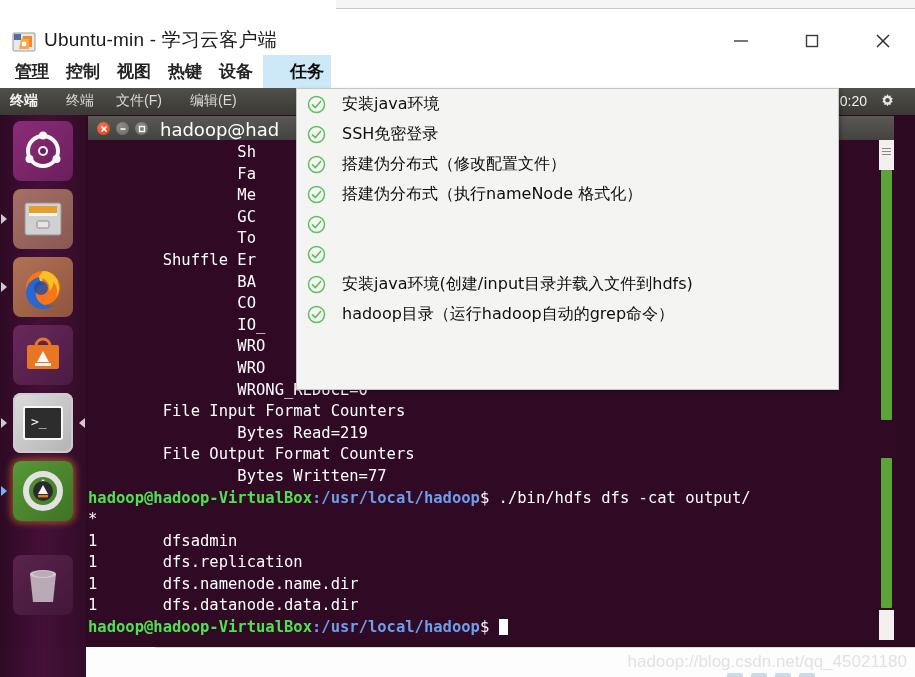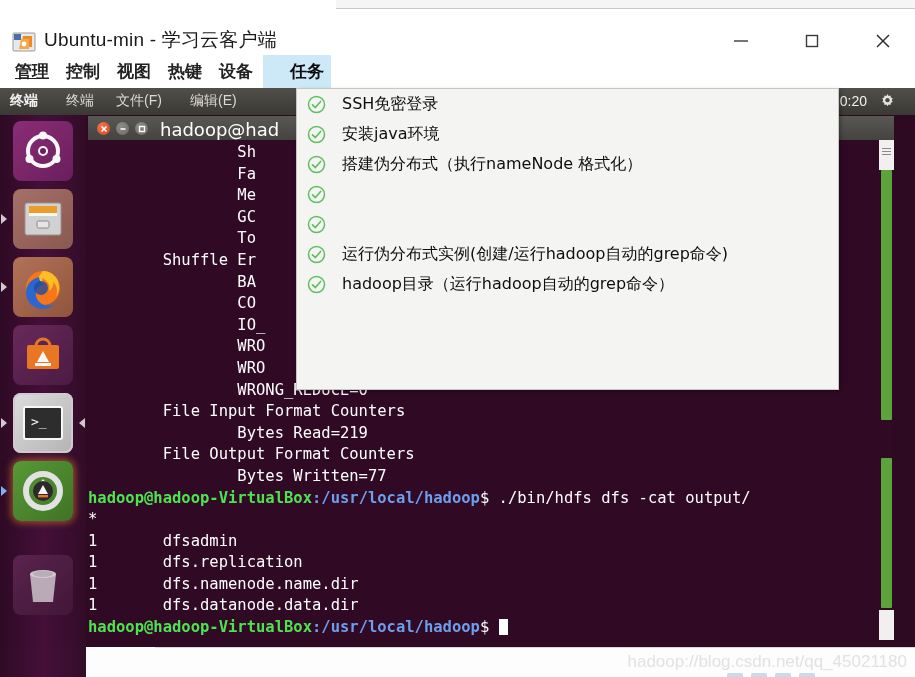--- a/index.html
+++ b/index.html
@@ -281,28 +281,35 @@
       </div>
     </div>
   </div>
 
   <div class="dropdown" id="dropdown">
       <div class="ditem">
         <span class="dcheck"><svg width="19" height="19" viewBox="0 0 19 19">
             <circle cx="9.5" cy="9.5" r="8" fill="none" stroke="#5dbf5d" stroke-width="1.5"></circle>
             <path d="M5.5 9.8 L8.4 12.6 L13.6 6.4" fill="none" stroke="#5dbf5d" stroke-width="1.6" stroke-linecap="round" stroke-linejoin="round"></path>
           </svg></span>
+        <span class="dlabel">安装java环境</span>
+      </div>
+      <div class="ditem">
+        <span class="dcheck"><svg width="19" height="19" viewBox="0 0 19 19">
+            <circle cx="9.5" cy="9.5" r="8" fill="none" stroke="#5dbf5d" stroke-width="1.5"></circle>
+            <path d="M5.5 9.8 L8.4 12.6 L13.6 6.4" fill="none" stroke="#5dbf5d" stroke-width="1.6" stroke-linecap="round" stroke-linejoin="round"></path>
+          </svg></span>
         <span class="dlabel">SSH免密登录</span>
       </div>
       <div class="ditem">
         <span class="dcheck"><svg width="19" height="19" viewBox="0 0 19 19">
             <circle cx="9.5" cy="9.5" r="8" fill="none" stroke="#5dbf5d" stroke-width="1.5"></circle>
             <path d="M5.5 9.8 L8.4 12.6 L13.6 6.4" fill="none" stroke="#5dbf5d" stroke-width="1.6" stroke-linecap="round" stroke-linejoin="round"></path>
           </svg></span>
-        <span class="dlabel">安装java环境</span>
+        <span class="dlabel">搭建伪分布式（修改配置文件）</span>
       </div>
       <div class="ditem">
         <span class="dcheck"><svg width="19" height="19" viewBox="0 0 19 19">
             <circle cx="9.5" cy="9.5" r="8" fill="none" stroke="#5dbf5d" stroke-width="1.5"></circle>
             <path d="M5.5 9.8 L8.4 12.6 L13.6 6.4" fill="none" stroke="#5dbf5d" stroke-width="1.6" stroke-linecap="round" stroke-linejoin="round"></path>
           </svg></span>
         <span class="dlabel">搭建伪分布式（执行nameNode 格式化）</span>
       </div>
       <div class="ditem">
         <span class="dcheck"><svg width="19" height="19" viewBox="0 0 19 19">
@@ -314,21 +321,21 @@
         <span class="dcheck"><svg width="19" height="19" viewBox="0 0 19 19">
             <circle cx="9.5" cy="9.5" r="8" fill="none" stroke="#5dbf5d" stroke-width="1.5"></circle>
             <path d="M5.5 9.8 L8.4 12.6 L13.6 6.4" fill="none" stroke="#5dbf5d" stroke-width="1.6" stroke-linecap="round" stroke-linejoin="round"></path>
           </svg></span>
       </div>
       <div class="ditem">
         <span class="dcheck"><svg width="19" height="19" viewBox="0 0 19 19">
             <circle cx="9.5" cy="9.5" r="8" fill="none" stroke="#5dbf5d" stroke-width="1.5"></circle>
             <path d="M5.5 9.8 L8.4 12.6 L13.6 6.4" fill="none" stroke="#5dbf5d" stroke-width="1.6" stroke-linecap="round" stroke-linejoin="round"></path>
           </svg></span>
-        <span class="dlabel">运行伪分布式实例(创建/运行hadoop自动的grep命令)</span>
+        <span class="dlabel">安装java环境(创建/input目录并载入文件到hdfs)</span>
       </div>
       <div class="ditem">
         <span class="dcheck"><svg width="19" height="19" viewBox="0 0 19 19">
             <circle cx="9.5" cy="9.5" r="8" fill="none" stroke="#5dbf5d" stroke-width="1.5"></circle>
             <path d="M5.5 9.8 L8.4 12.6 L13.6 6.4" fill="none" stroke="#5dbf5d" stroke-width="1.6" stroke-linecap="round" stroke-linejoin="round"></path>
           </svg></span>
         <span class="dlabel">hadoop目录（运行hadoop自动的grep命令）</span>
       </div>
     </div>
 

